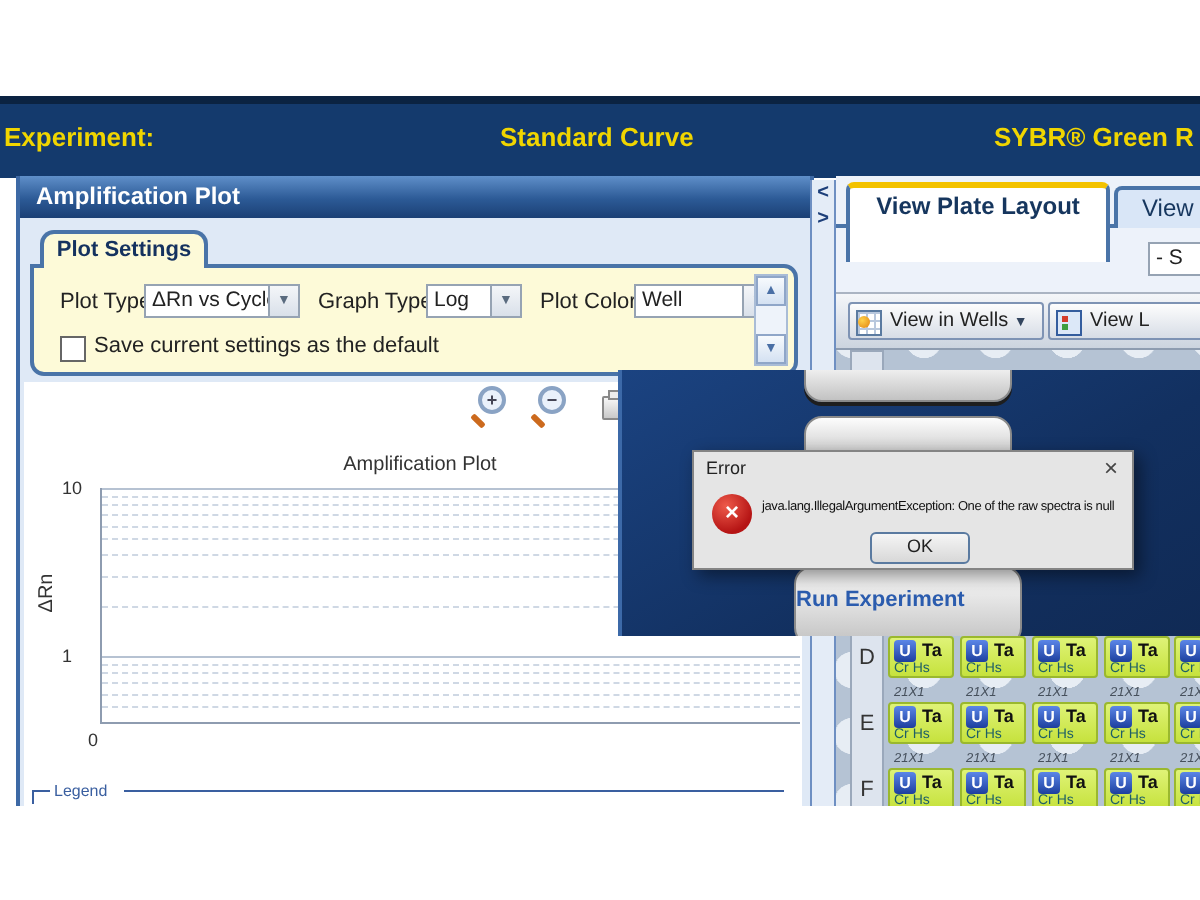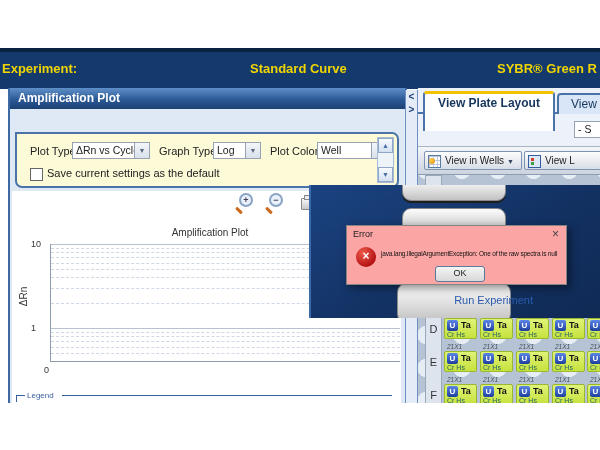--- a/index.html
+++ b/index.html
@@ -106,25 +106,25 @@
   .well-b{position:absolute;left:2px;top:12px;font-size:7px;color:#1e5f66;white-space:nowrap;}
 
   
   #run-window{left:309px;top:185px;width:291px;height:133px;z-index:10;
               background:linear-gradient(150deg,#1b4381 0%,#123060 60%,#102a55 100%);
               border-left:2px solid #3c69a8;box-sizing:border-box;overflow:hidden;}
   .run-btn{position:absolute;background:linear-gradient(#fdfdfd,#c2c2c2);border:1px solid #8a8a8a;box-sizing:border-box;}
   #run-btn-a{left:91px;top:-6px;width:104px;height:22px;border-radius:0 0 9px 9px;box-shadow:0 2px 0 #1e1e1e;}
   #run-btn-b{left:91px;top:23px;width:104px;height:24px;border-radius:9px 9px 0 0;}
   #run-btn-c{left:86px;top:98px;width:114px;height:40px;border-radius:9px;}
-  #run-btn-c .run-label{position:absolute;left:0;bottom:16px;width:100%;text-align:right;
-              font-size:11px;font-weight:normal;color:#2b5cae;white-space:nowrap;margin-left:23px;}
-
-  
-  #error-dialog{left:346px;top:225px;width:221px;height:60px;background:#fca5a5;border:1px solid #848484;
+  #run-btn-c .run-label{position:absolute;left:0;bottom:16px;width:100%;text-align:left;
+              font-size:11px;font-weight:bold;color:#2b5cae;white-space:nowrap;}
+
+  
+  #error-dialog{left:346px;top:225px;width:221px;height:60px;background:#e5e5e5;border:1px solid #848484;
                 box-shadow:3px 3px 8px rgba(0,0,0,0.45);z-index:20;box-sizing:border-box;}
   #dlg-title{position:absolute;left:6px;top:3px;font-size:9px;color:#222;}
   #dlg-close{position:absolute;right:7px;top:1px;font-size:12px;color:#444;cursor:pointer;}
   #dlg-icon{position:absolute;left:9px;top:21px;width:20px;height:20px;border-radius:50%;
             background:radial-gradient(circle at 35% 30%,#ee5a4a,#b51414 70%);
             color:#fff;font-size:12px;font-weight:bold;text-align:center;line-height:19px;}
   #dlg-msg{position:absolute;left:34px;top:24px;width:184px;font-size:6.5px;letter-spacing:-0.2px;color:#111;line-height:1.35;}
   #dlg-ok{position:absolute;left:88px;top:40px;width:48px;height:14px;background:linear-gradient(#f5f5f5,#d8d8d8);
           border:1px solid #5a7aa0;border-radius:3px;font-size:9px;color:#222;text-align:center;line-height:13px;cursor:pointer;}
 
@@ -137,20 +137,21 @@
 
   <div id="topbar" class="abs">
     <span style="left:2px">Experiment:</span>
     <span style="left:250px">Standard Curve</span>
     <span style="left:497px">SYBR® Green R</span>
   </div>
 
   <div id="left-panel" class="abs">
     <div id="left-header">Amplification Plot</div>
 
+    <div id="settings-tab">Plot Settings</div>
     <div id="settings-body">
       <span class="ctl-label" style="left:13px">Plot Type:</span>
       <div class="select" style="left:55px;width:78px">
         <span>ΔRn vs Cycle</span>
         <span class="sel-arrow">▼</span>
       </div>
       <span class="ctl-label" style="left:142px">Graph Type:</span>
       <div class="select" style="left:196px;width:48px">
         <span>Log</span>
         <span class="sel-arrow">▼</span>

